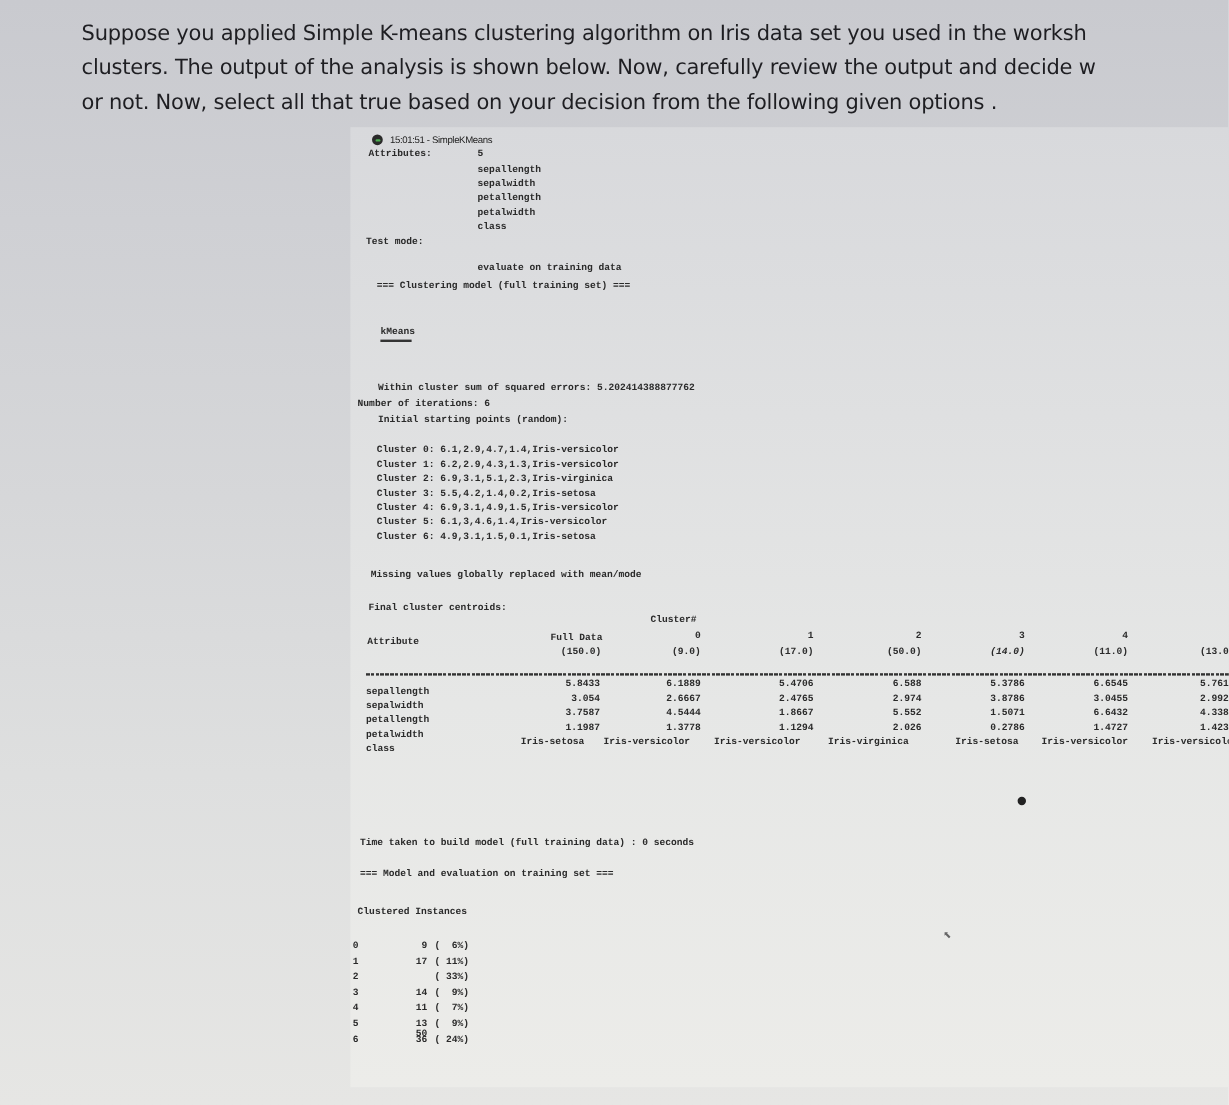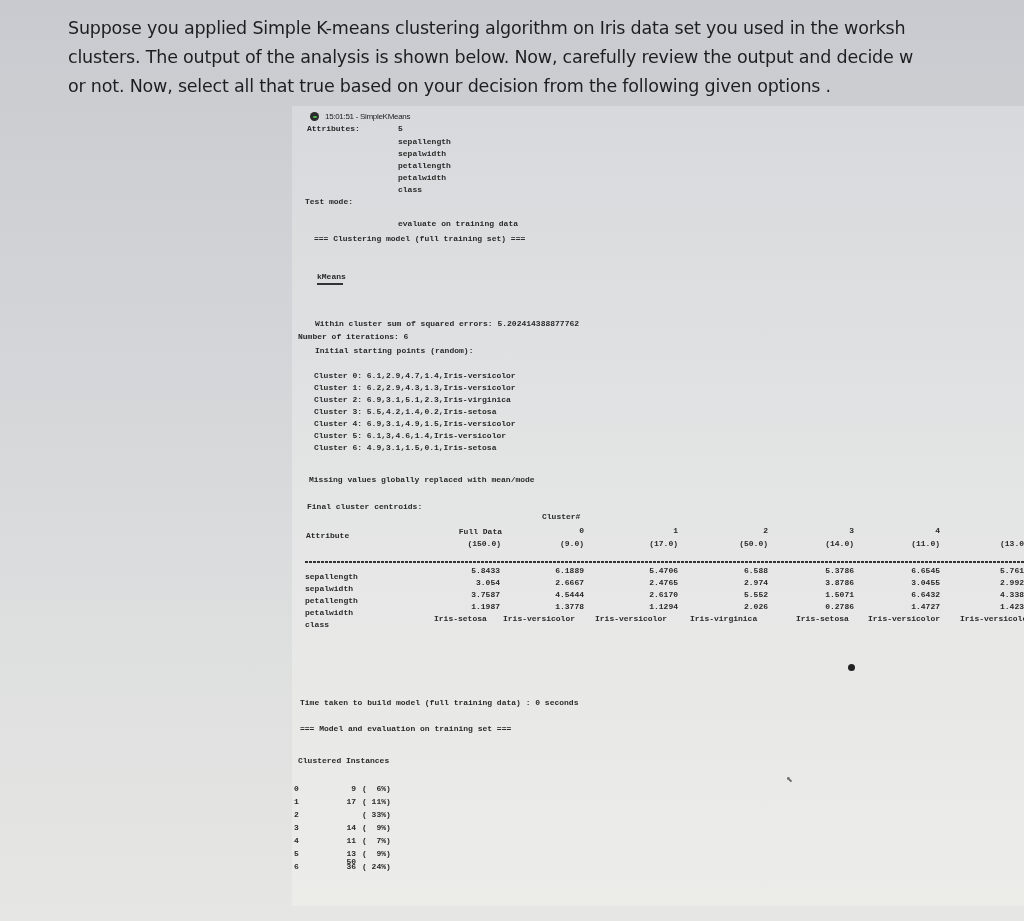--- a/index.html
+++ b/index.html
@@ -92,21 +92,21 @@
 
   <div class="mono row num" style="left:140px; width:70px; top:421px;">Full Data</div>
   <div class="mono row num" style="left:140px; width:69px; top:433px;">(150.0)</div>
   <div class="mono row num" style="left:222px; width:70px; top:420px;">0</div>
   <div class="mono row num" style="left:222px; width:70px; top:433px;">(9.0)</div>
   <div class="mono row num" style="left:316px; width:70px; top:420px;">1</div>
   <div class="mono row num" style="left:316px; width:70px; top:433px;">(17.0)</div>
   <div class="mono row num" style="left:406px; width:70px; top:420px;">2</div>
   <div class="mono row num" style="left:406px; width:70px; top:433px;">(50.0)</div>
   <div class="mono row num" style="left:492px; width:70px; top:420px;">3</div>
-  <div class="mono row num" style="left:492px; width:70px; top:433px;">(14.0)</div>
+  <div class="mono row num" style="left:492px; width:70px; top:433px;font-style:italic;">(14.0)</div>
   <div class="mono row num" style="left:578px; width:70px; top:420px;">4</div>
   <div class="mono row num" style="left:578px; width:70px; top:433px;">(11.0)</div>
   <div class="mono row" style="left:708px; top:433px;">(13.0)</div>
 
   <div class="dashline"></div>
 
   <div class="mono row" style="left:13px; top:466px;">sepallength</div>
   <div class="mono row" style="left:13px; top:478px;">sepalwidth</div>
   <div class="mono row" style="left:13px; top:490px;">petallength</div>
   <div class="mono row" style="left:13px; top:502px;">petalwidth</div>
@@ -117,21 +117,21 @@
   <div class="mono row num" style="left:140px; width:68px; top:484px;">3.7587</div>
   <div class="mono row num" style="left:140px; width:68px; top:496px;">1.1987</div>
 
   <div class="mono row num" style="left:222px; width:70px; top:460px;">6.1889</div>
   <div class="mono row num" style="left:222px; width:70px; top:472px;">2.6667</div>
   <div class="mono row num" style="left:222px; width:70px; top:484px;">4.5444</div>
   <div class="mono row num" style="left:222px; width:70px; top:496px;">1.3778</div>
 
   <div class="mono row num" style="left:316px; width:70px; top:460px;">5.4706</div>
   <div class="mono row num" style="left:316px; width:70px; top:472px;">2.4765</div>
-  <div class="mono row num" style="left:316px; width:70px; top:484px;">2.6170</div>
+  <div class="mono row num" style="left:316px; width:70px; top:484px;">1.8667</div>
   <div class="mono row num" style="left:316px; width:70px; top:496px;">1.1294</div>
 
   <div class="mono row num" style="left:406px; width:70px; top:460px;">6.588</div>
   <div class="mono row num" style="left:406px; width:70px; top:472px;">2.974</div>
   <div class="mono row num" style="left:406px; width:70px; top:484px;">5.552</div>
   <div class="mono row num" style="left:406px; width:70px; top:496px;">2.026</div>
 
   <div class="mono row num" style="left:492px; width:70px; top:460px;">5.3786</div>
   <div class="mono row num" style="left:492px; width:70px; top:472px;">3.8786</div>
   <div class="mono row num" style="left:492px; width:70px; top:484px;">1.5071</div>

